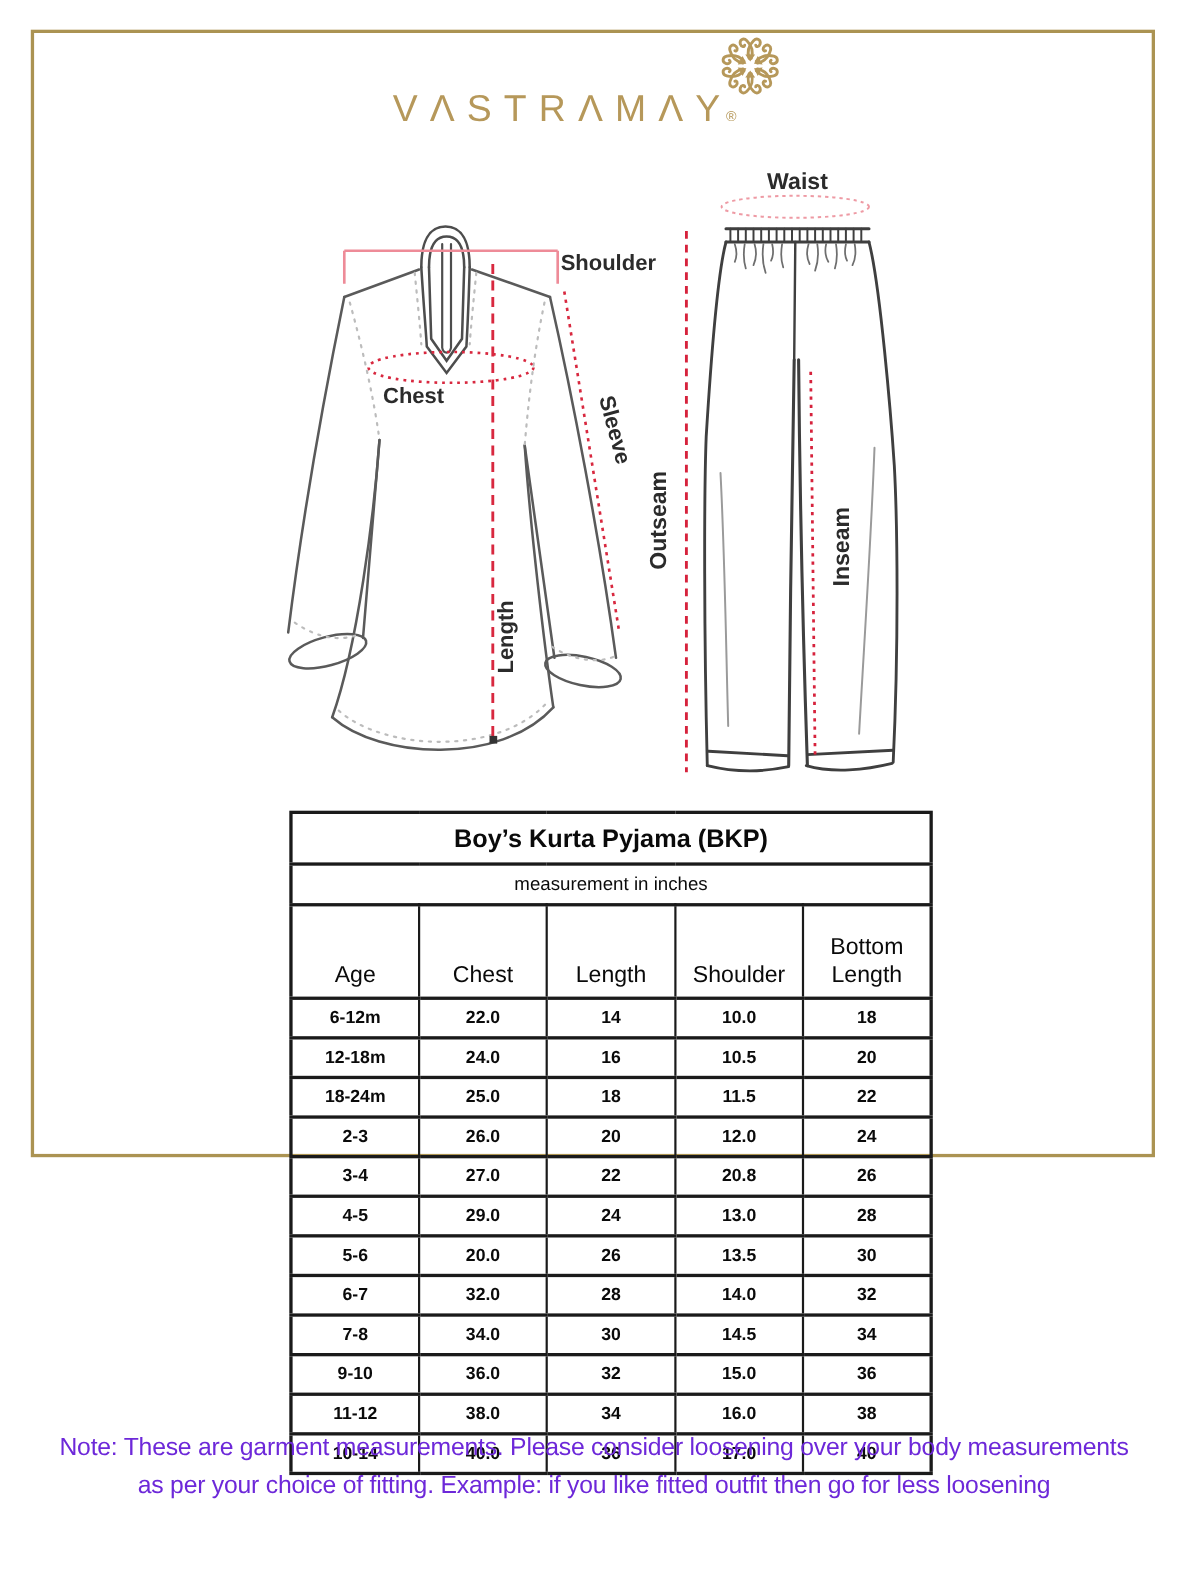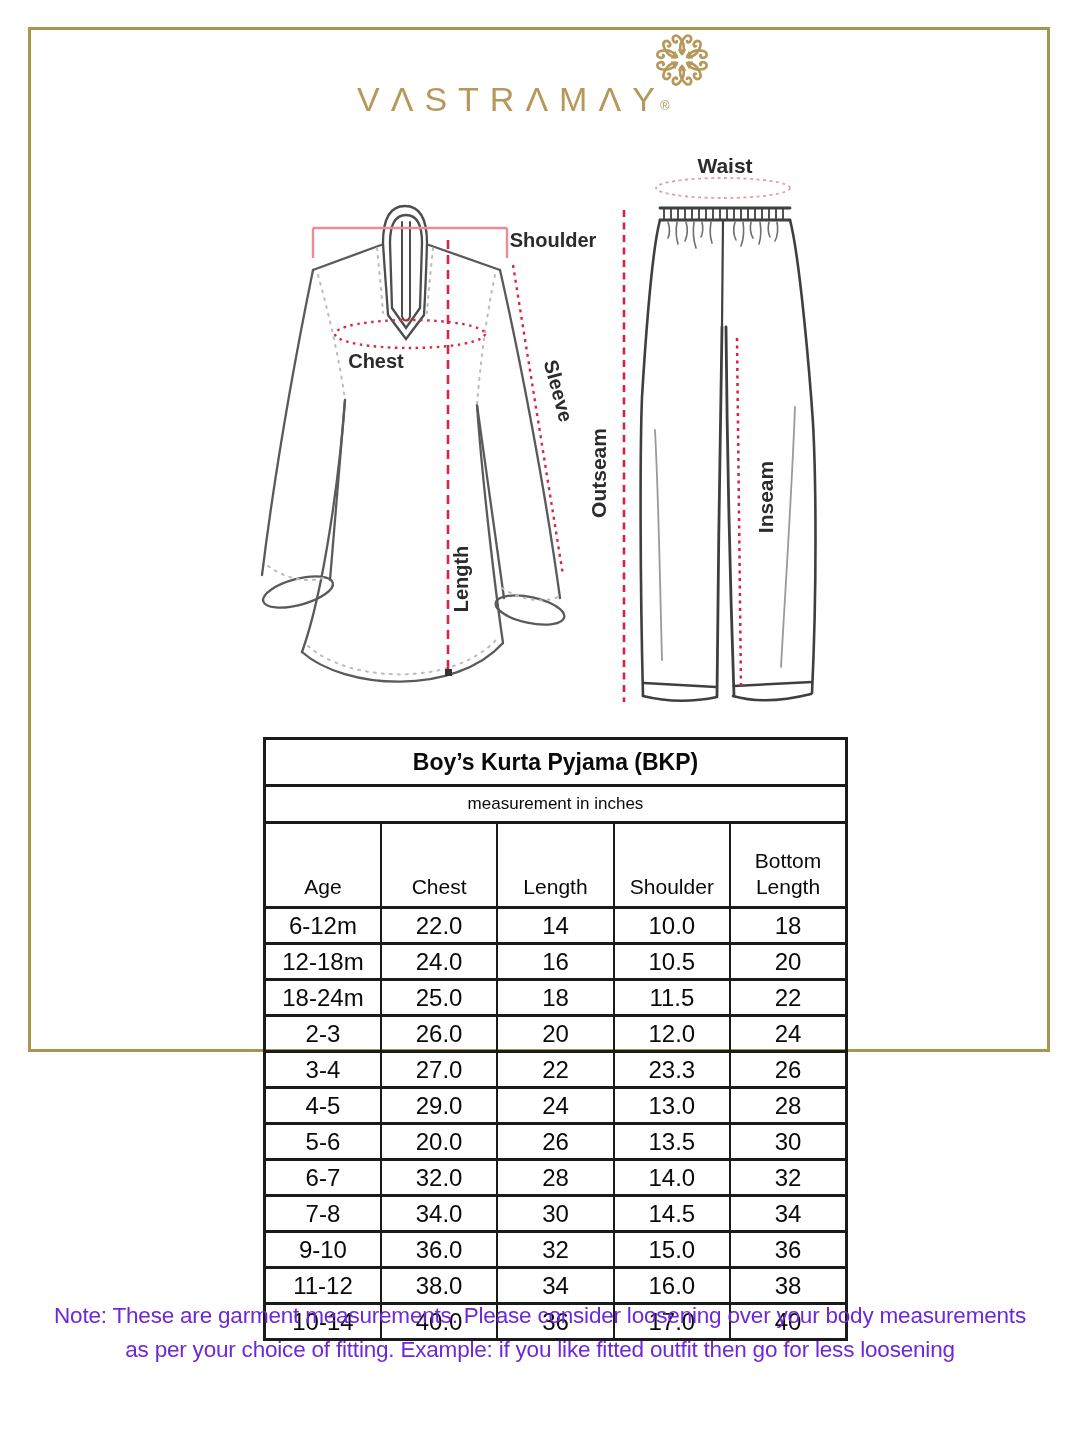--- a/index.html
+++ b/index.html
@@ -30,21 +30,21 @@
   .chart{position:absolute;left:263px;top:737px;width:585px;
          border-collapse:collapse;table-layout:fixed;color:#0a0a0a;}
   .chart td,.chart th{border-left:2px solid #1a1a1a;border-right:2px solid #1a1a1a;
          border-top:3px solid #1a1a1a;border-bottom:3px solid #1a1a1a;
          text-align:center;padding:0;}
   .chart{border:3px solid #1a1a1a;}
   .chart .t-title{height:44px;font-size:23px;font-weight:700;}
   .chart .t-sub{height:34px;font-size:17px;font-weight:400;}
   .chart th{height:76px;font-size:21px;font-weight:400;vertical-align:bottom;
             padding-bottom:6px;line-height:26px;}
-  .chart td.v{height:33px;font-size:24px;font-weight:400;}
+  .chart td.v{height:33px;font-size:16px;font-weight:700;}
 
   
   .note{position:absolute;left:40px;top:1299px;width:1000px;text-align:center;
         font-size:22.5px;line-height:34px;color:#6d28d9;letter-spacing:-0.2px;}
 </style>
 </head>
 <body>
 
 <div id="page">
 
@@ -226,21 +226,21 @@
         <td class="v">2-3</td>
         <td class="v">26.0</td>
         <td class="v">20</td>
         <td class="v">12.0</td>
         <td class="v">24</td>
       </tr>
       <tr>
         <td class="v">3-4</td>
         <td class="v">27.0</td>
         <td class="v">22</td>
-        <td class="v">23.3</td>
+        <td class="v">20.8</td>
         <td class="v">26</td>
       </tr>
       <tr>
         <td class="v">4-5</td>
         <td class="v">29.0</td>
         <td class="v">24</td>
         <td class="v">13.0</td>
         <td class="v">28</td>
       </tr>
       <tr>

